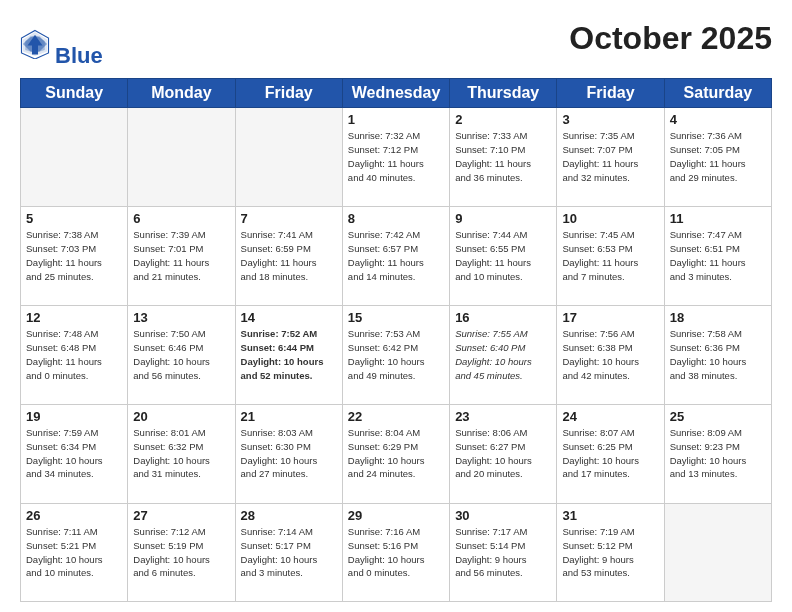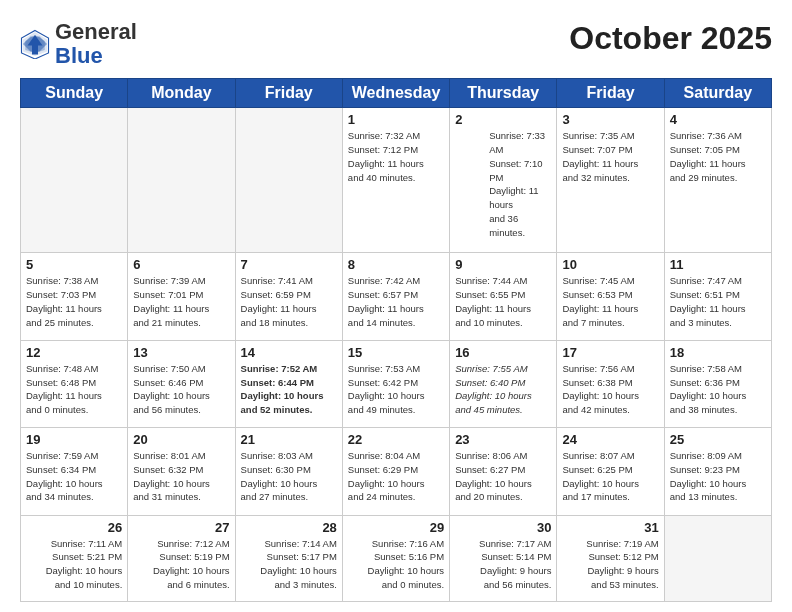--- a/index.html
+++ b/index.html
@@ -86,39 +86,38 @@
       display: block;
       margin-bottom: 2px;
     }
     .day-info {
       font-size: 9.5px;
       color: #333;
       line-height: 1.45;
     }
     .last-row td {
       height: 72px;
-      text-align: right;
     }
   </style>
 </head>
 <body>
 
 <div class="page">
   <div class="header">
     <div class="logo">
       <svg class="logo-icon" viewBox="0 0 40 40">
         <polygon points="20,4 36,14 36,30 20,36 4,30 4,14" fill="#2255aa" opacity="0.15"></polygon>
         <polygon points="20,8 33,16 33,28 20,32 7,28 7,16" fill="#2255aa" opacity="0.3"></polygon>
         <polygon points="26,10 36,20 26,30 14,30 4,20 14,10" fill="#2255aa" opacity="0.5"></polygon>
         <polygon points="20,2 38,12 38,32 20,40 2,32 2,12" fill="none" stroke="#2255aa" stroke-width="1.5"></polygon>
 
         <polygon points="10,22 20,8 30,22 24,22 24,34 16,34 16,22" fill="#2255aa"></polygon>
       </svg>
       <div class="logo-text">
-        <span class="logo-general">General</span><br>
+        <br>
         <span class="logo-blue">Blue</span>
       </div>
     </div>
     <div class="title-block">
       <div class="month-title">October 2025</div>
     </div>
   </div>
 
   <table class="calendar">
     <thead>
@@ -139,21 +138,21 @@
           <td class="empty"></td>
           <td>
             <span class="day-number">1</span>
             <div class="day-info" style="white-space: pre-wrap;">Sunrise: 7:32 AM
 Sunset: 7:12 PM
 Daylight: 11 hours
 and 40 minutes.</div>
           </td>
           <td>
             <span class="day-number">2</span>
-            <div class="day-info" style="white-space: pre-wrap; margin-left: 34px;">Sunrise: 7:33 AM
+            <div class="day-info" style="white-space: pre-wrap;">Sunrise: 7:33 AM
 Sunset: 7:10 PM
 Daylight: 11 hours
 and 36 minutes.</div>
           </td>
           <td>
             <span class="day-number">3</span>
             <div class="day-info" style="white-space: pre-wrap;">Sunrise: 7:35 AM
 Sunset: 7:07 PM
 Daylight: 11 hours
 and 32 minutes.</div>

